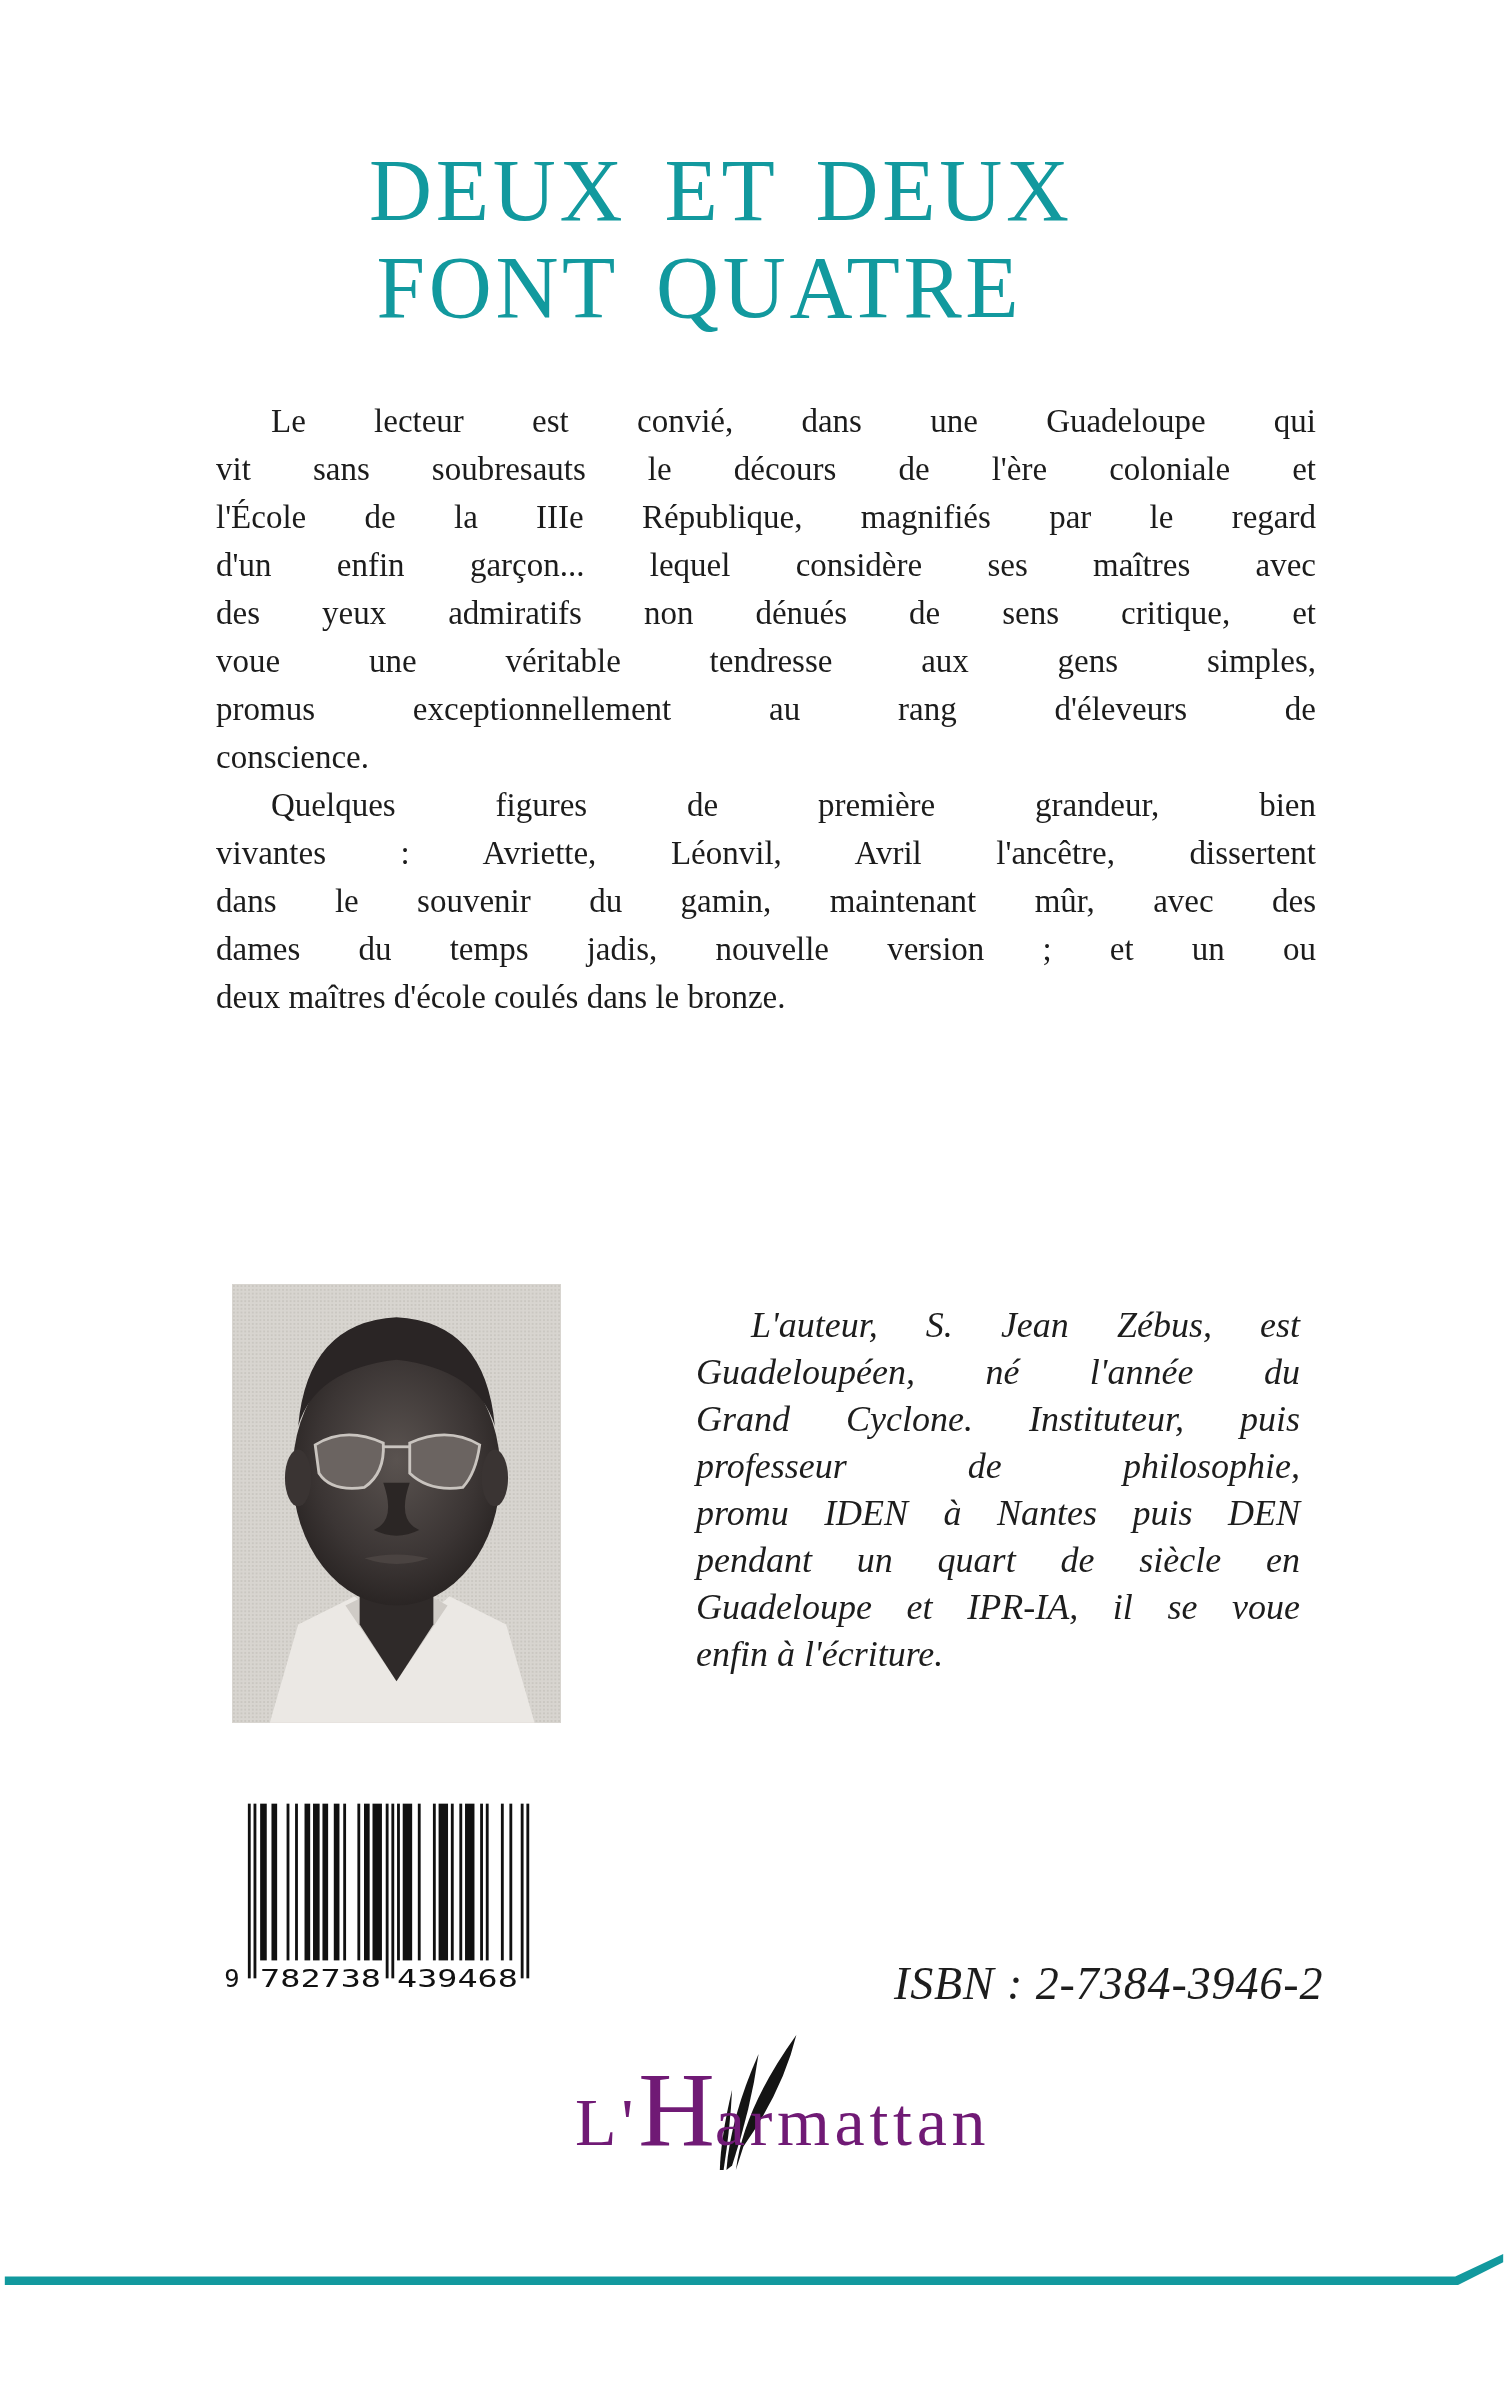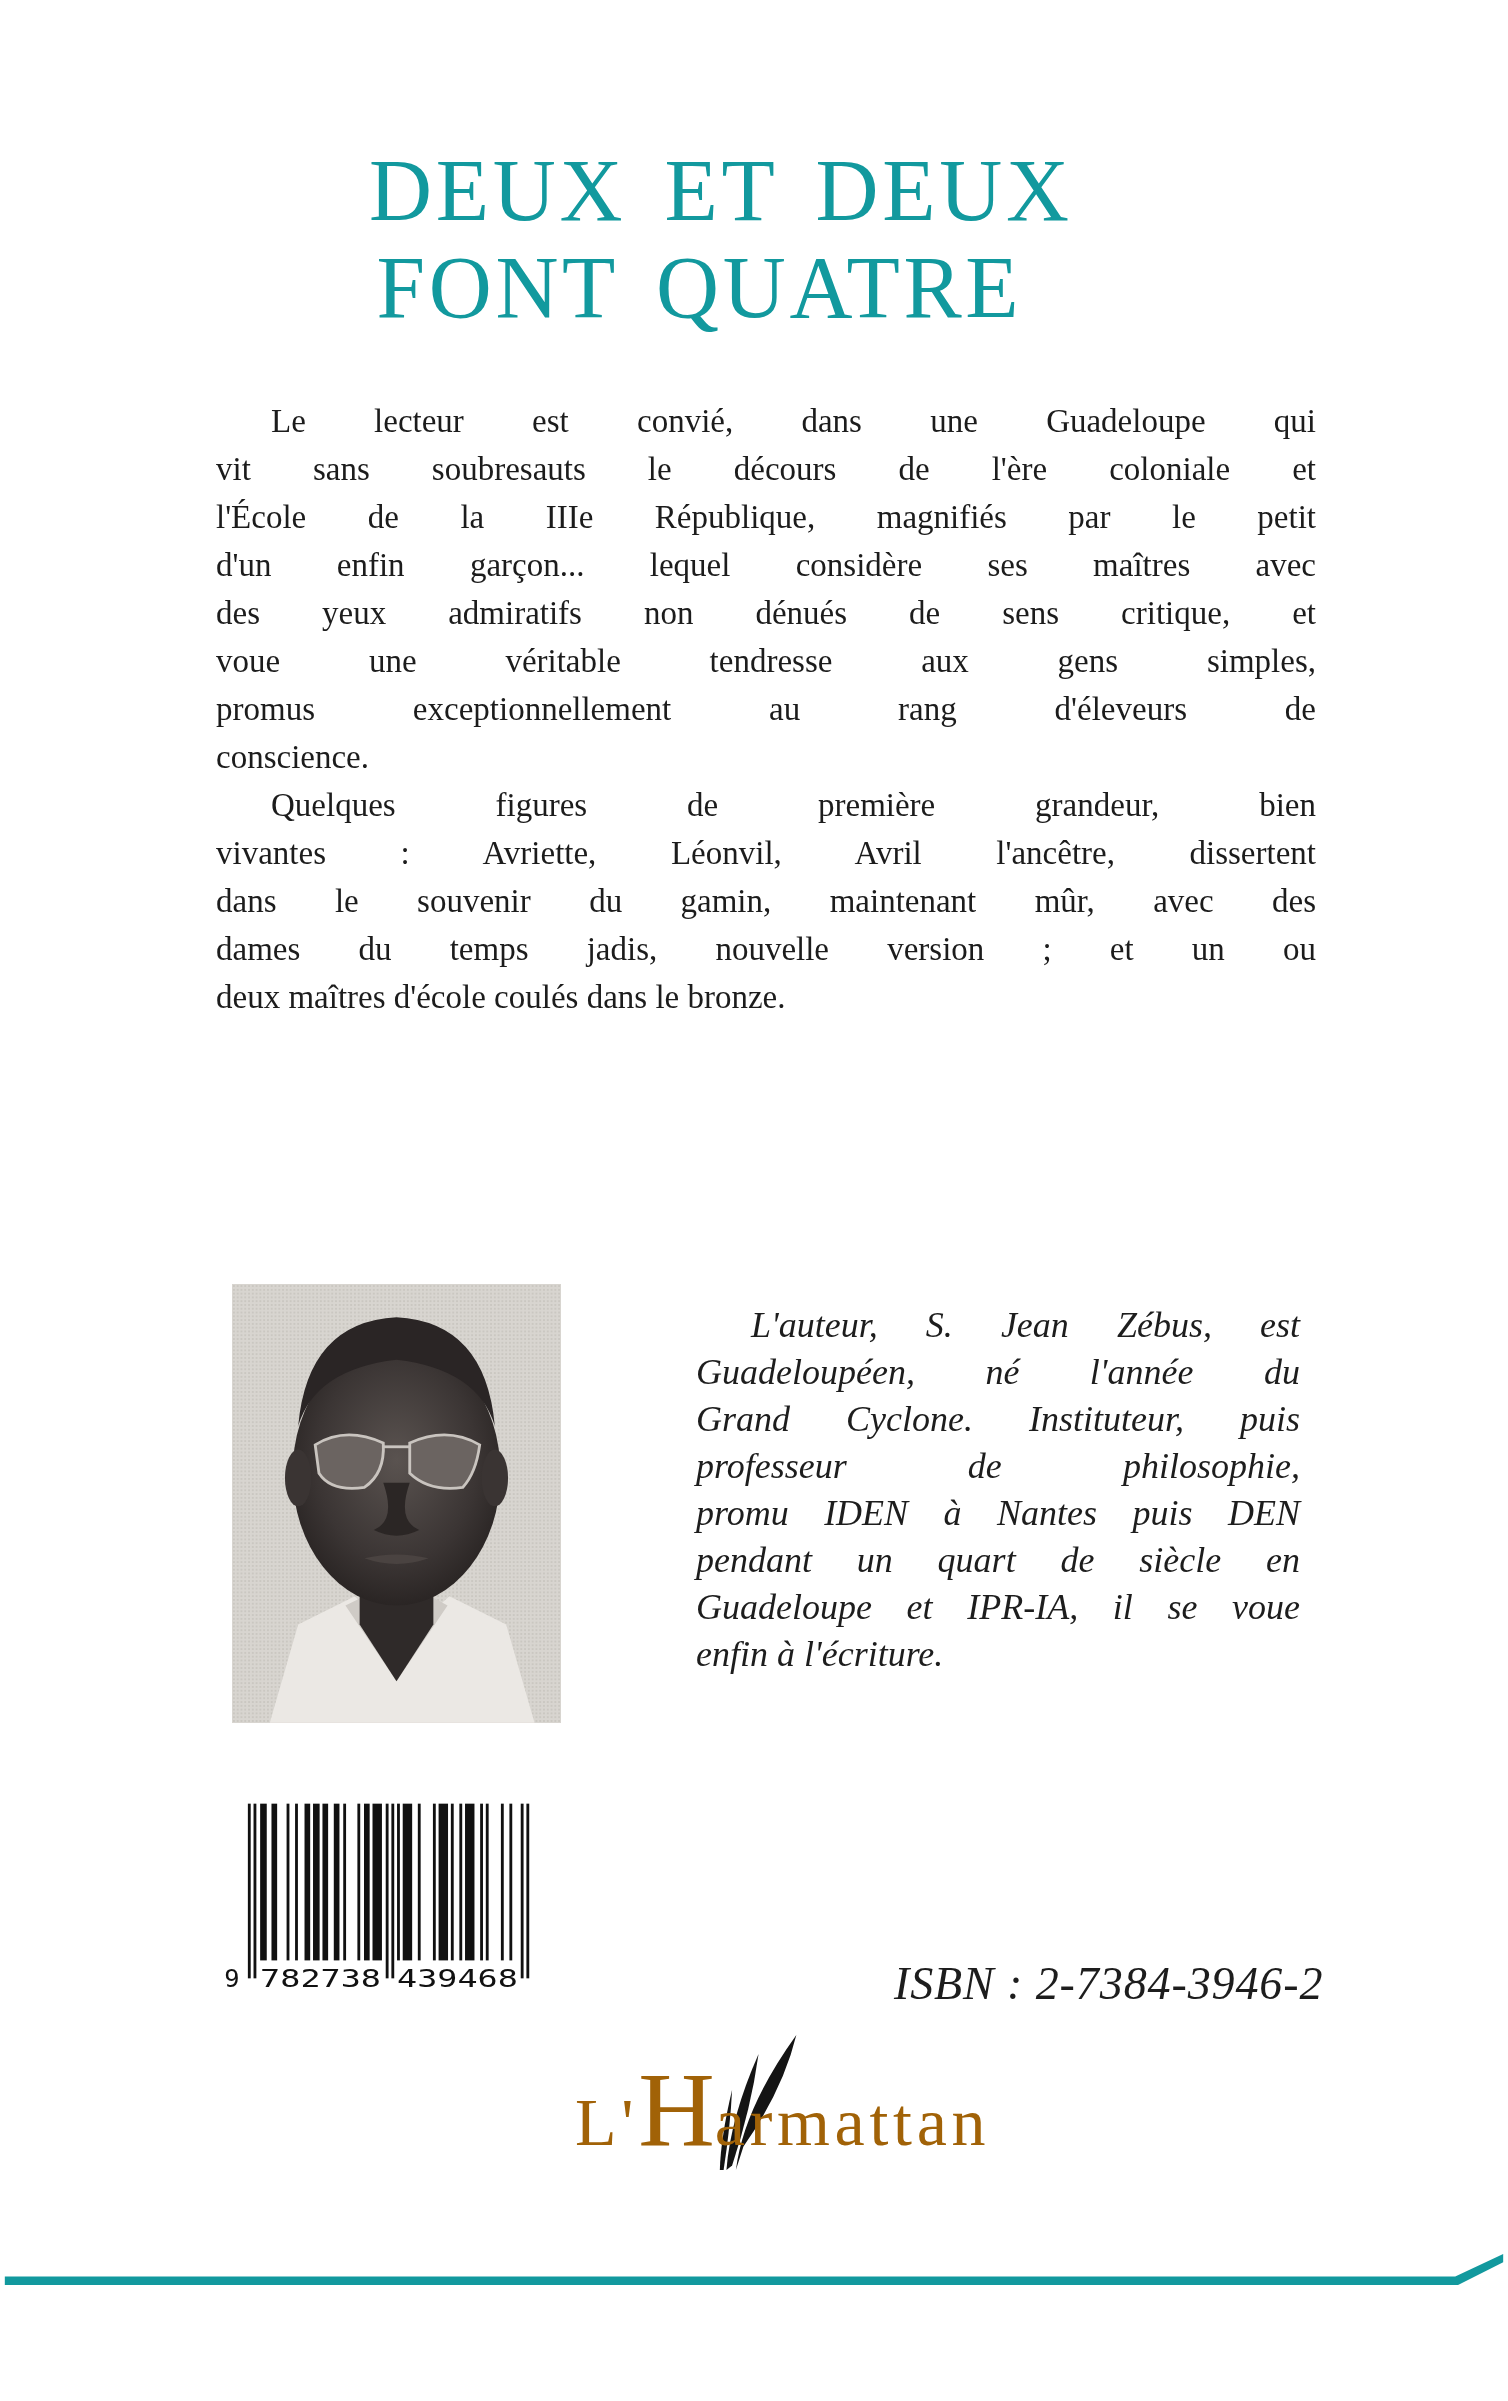--- a/index.html
+++ b/index.html
@@ -22,37 +22,37 @@
   .photo svg { display:block; width:100%; height:100%; }
   .bio { position:absolute; left:696px; top:1302px; width:604px;
          font-style:italic; font-size:36px; line-height:47px; color:#1d1d1d; }
   .bio .bline { height:47px; }
   .barcode { position:absolute; left:220px; top:1798px; width:322px; height:203px; }
   .barcode svg { display:block; }
   .isbn { position:absolute; left:894px; top:1957px; font-style:italic;
           font-size:46px; color:#1d1d1d; white-space:nowrap; letter-spacing:0.9px; }
   .logo { position:absolute; left:575px; top:2033px; width:397px; height:151px; }
   .logo .word { position:absolute; left:0; bottom:13.2px; font-family:"Liberation Serif", serif;
-                font-size:68px; color:#a16207; white-space:nowrap; letter-spacing:4.7px; }
+                font-size:68px; color:#701a75; white-space:nowrap; letter-spacing:4.7px; }
   .logo .word .big { font-size:106px; letter-spacing:0; }
   .logo svg.leaf { position:absolute; left:142px; top:0; }
   .rule { position:absolute; left:0; top:2252px; width:1508px; height:47px; }
 </style>
 </head>
 <body>
 
 <div class="title">
   <span class="tline l1">DEUX ET DEUX</span>
   <span class="tline l2">FONT QUATRE</span>
 </div>
 
 <div class="blurb">
   <span class="bline indent">Le lecteur est convié, dans une Guadeloupe qui</span>
   <span class="bline">vit sans soubresauts le décours de l'ère coloniale et</span>
-  <span class="bline">l'École de la IIIe République, magnifiés par le petit</span>
+  <span class="bline">l'École de la IIIe République, magnifiés par le regard</span>
   <span class="bline">d'un enfin garçon... lequel considère ses maîtres avec</span>
   <span class="bline">des yeux admiratifs non dénués de sens critique, et</span>
   <span class="bline">voue une véritable tendresse aux gens simples,</span>
   <span class="bline">promus exceptionnellement au rang d'éleveurs de</span>
   <span class="bline last">conscience.</span>
   <span class="bline indent">Quelques figures de première grandeur, bien</span>
   <span class="bline">vivantes : Avriette, Léonvil, Avril l'ancêtre,  dissertent</span>
   <span class="bline">dans le souvenir du gamin,  maintenant mûr, avec des</span>
   <span class="bline">dames du temps jadis, nouvelle version ; et un ou</span>
   <span class="bline last">deux maîtres d'école coulés dans le bronze.</span>

